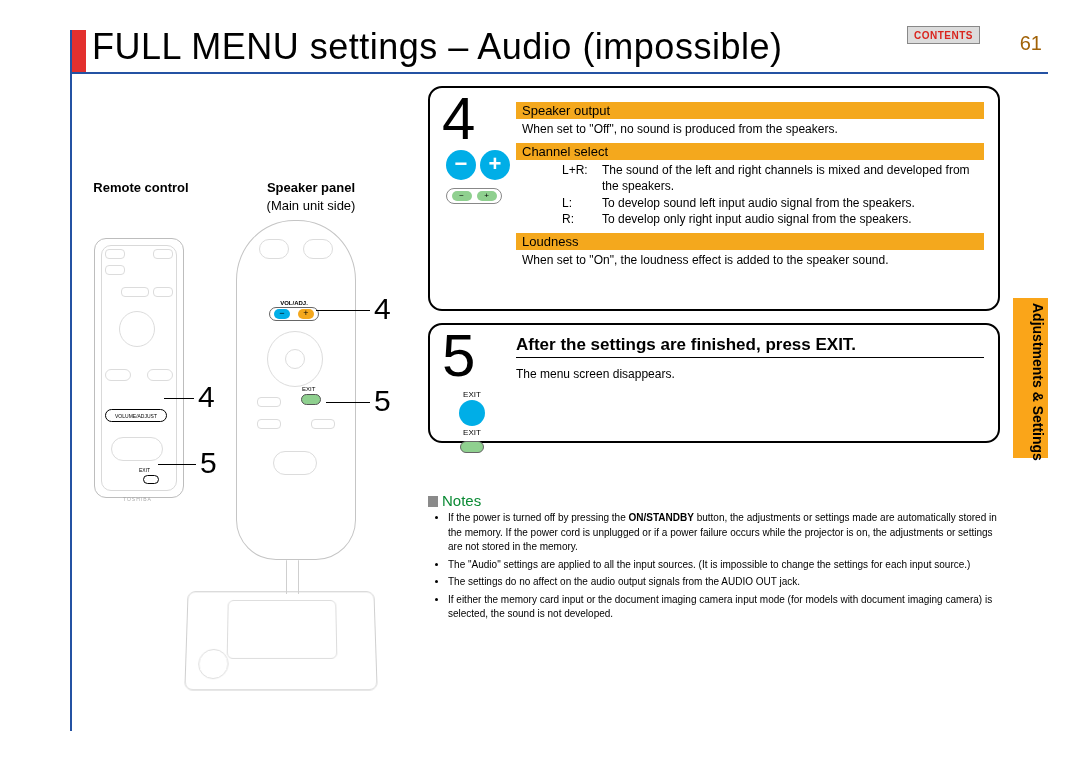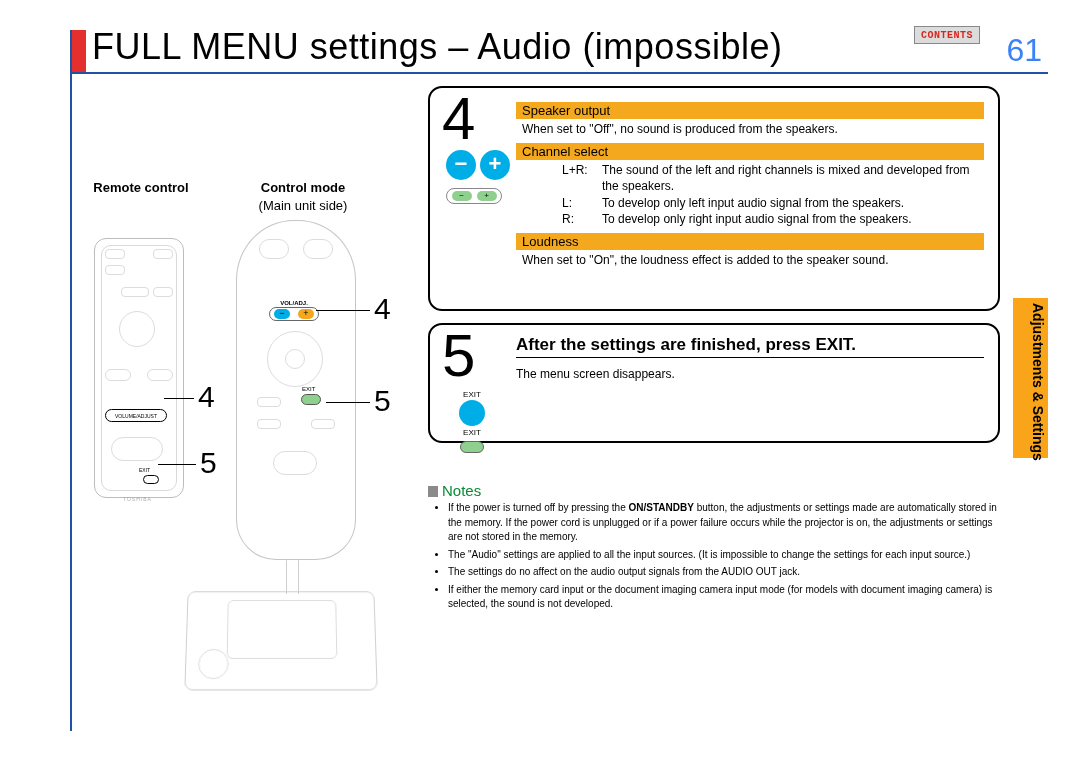--- a/index.html
+++ b/index.html
@@ -56,28 +56,27 @@
     position: absolute;
     right: 80px;
     top: 18px;
     background: #dcdcdc;
     border: 1px solid #888;
     padding: 3px 6px 2px 6px;
     font-size: 10px;
     color: #d9251e;
     font-weight: bold;
     letter-spacing: 0.5px;
-    font-family: Liberation Mono, monospace;
   }
   .pagenum {
     position: absolute;
     right: 18px;
     top: 24px;
-    font-size: 32px;
-    color: #3b82f6;
+    font-size: 20px;
+    color: #a16207;
   }
   .blackpage {
     position: absolute;
     right: 12px;
     top: 10px;
     width: 55px;
     height: 48px;
     background: #000;
     z-index: -1;
   }
@@ -287,21 +286,21 @@
   }
   .exit-pill {
     margin: 4px auto 0; width: 24px; height: 12px;
     background: #8fd08f; border: 1px solid #666; border-radius: 6px;
   }
   .step5 .desc { padding-left: 0; }
   
   .notes {
     position: absolute;
     left: 398px; right: 60px;
-    top: 474px;
+    top: 484px;
   }
   .notes-title {
     color: #0a8a34;
     font-size: 15px;
     margin-bottom: 2px;
   }
   .notes-title::before {
     content: "";
     display: inline-block;
     width: 10px; height: 11px;
@@ -332,26 +331,26 @@
 
   <div class="contents-btn">CONTENTS</div>
   <div class="pagenum">61</div>
 
   <div class="hrule"></div>
 
   <div class="sidetab"></div>
   <div class="sidetab-text">Adjustments &amp; Settings</div>
 
   <div class="leftcol">
-    <div style="display:flex; gap:32px;">
+    <div style="display:flex; gap:40px;">
       <div style="width:110px; text-align:center;">
         <span class="remote-label">Remote control</span>
       </div>
       <div style="width:150px; text-align:center;">
-        <span class="ctrl-label">Control mode</span><br>
+        <span class="ctrl-label">Speaker panel</span><br>
         <span class="ctrl-sub">(Main unit side)</span>
       </div>
     </div>
 
     <div class="diagram">
 
       <div class="remote-outline">
         <div class="remote-inner"></div>
         <div class="faint" style="left:10px;top:10px;width:20px;height:10px;"></div>
         <div class="faint" style="right:10px;top:10px;width:20px;height:10px;"></div>
@@ -423,21 +422,21 @@
     <div class="desc">When set to "Off", no sound is produced from the speakers.</div>
 
     <div class="settingbar">Channel select</div>
     <div class="desc">
       <div class="desc-row">
           <span class="dk">L+R:</span>
           <span>The sound of the left and right channels is mixed and developed from the speakers.</span>
         </div>
       <div class="desc-row">
           <span class="dk">L:</span>
-          <span>To develop only left input audio signal from the speakers.</span>
+          <span>To develop sound left input audio signal from the speakers.</span>
         </div>
       <div class="desc-row">
           <span class="dk">R:</span>
           <span>To develop only right input audio signal from the speakers.</span>
         </div>
     </div>
 
     <div class="settingbar">Loudness</div>
     <div class="desc">When set to "On", the loudness effect is added to the speaker sound.</div>
   </div>

